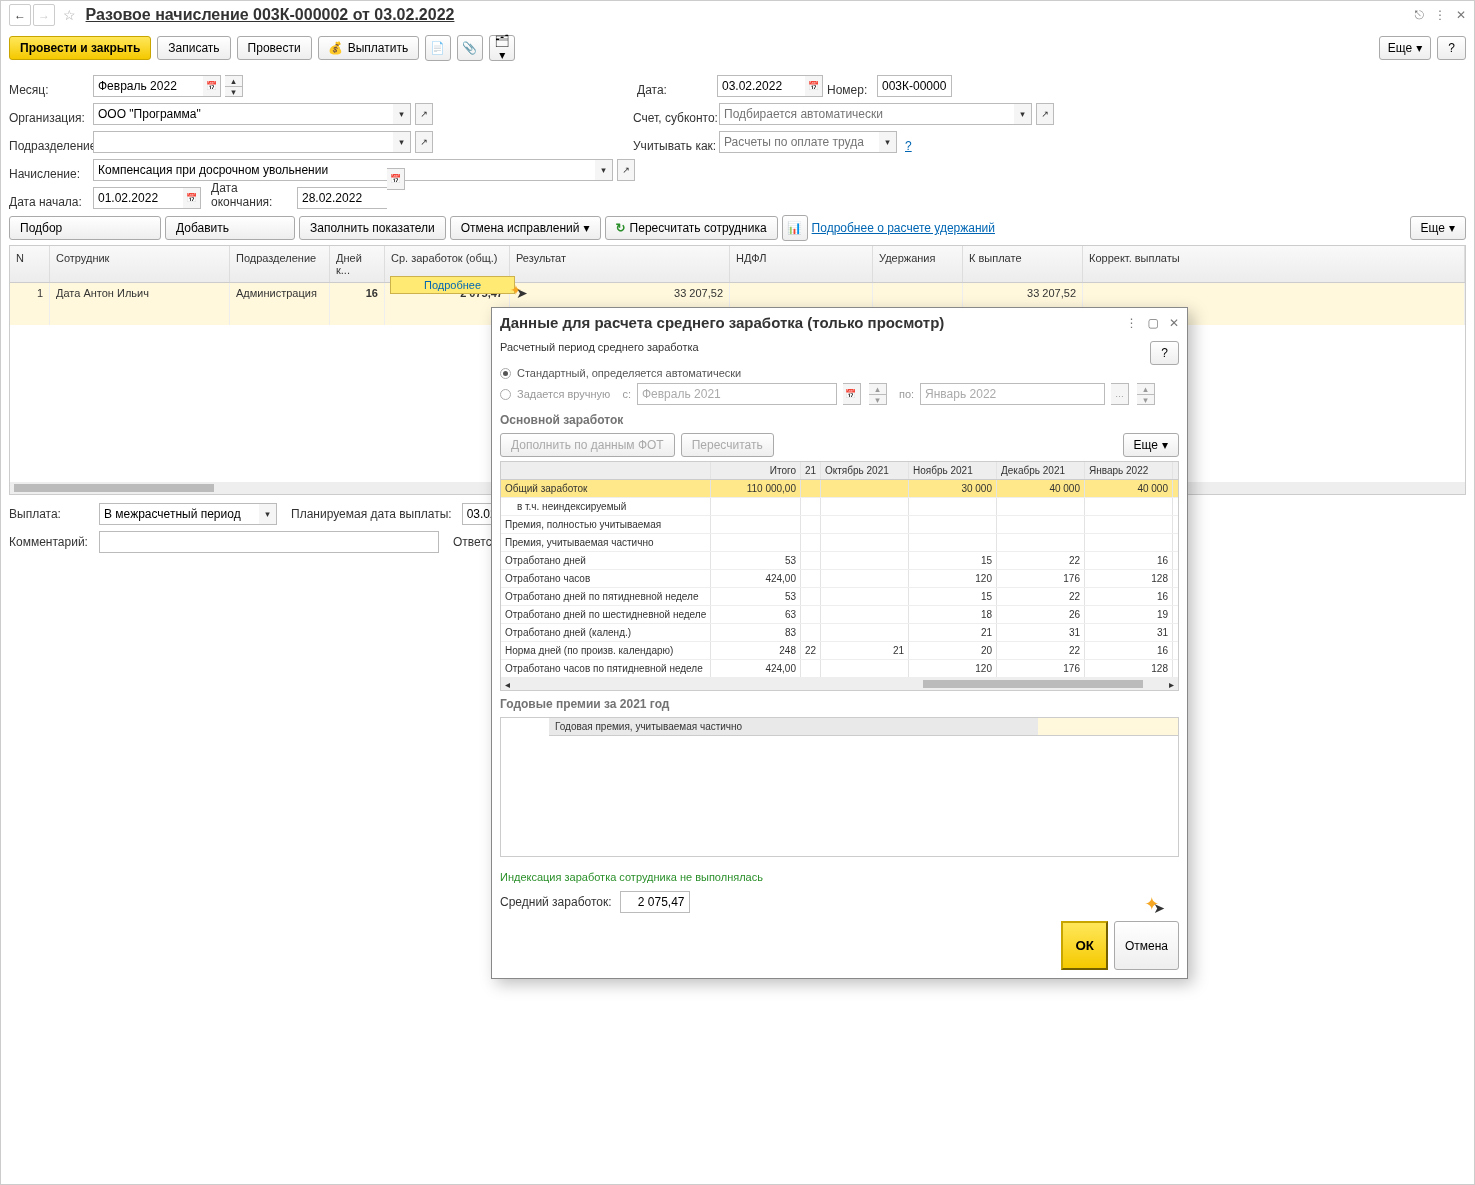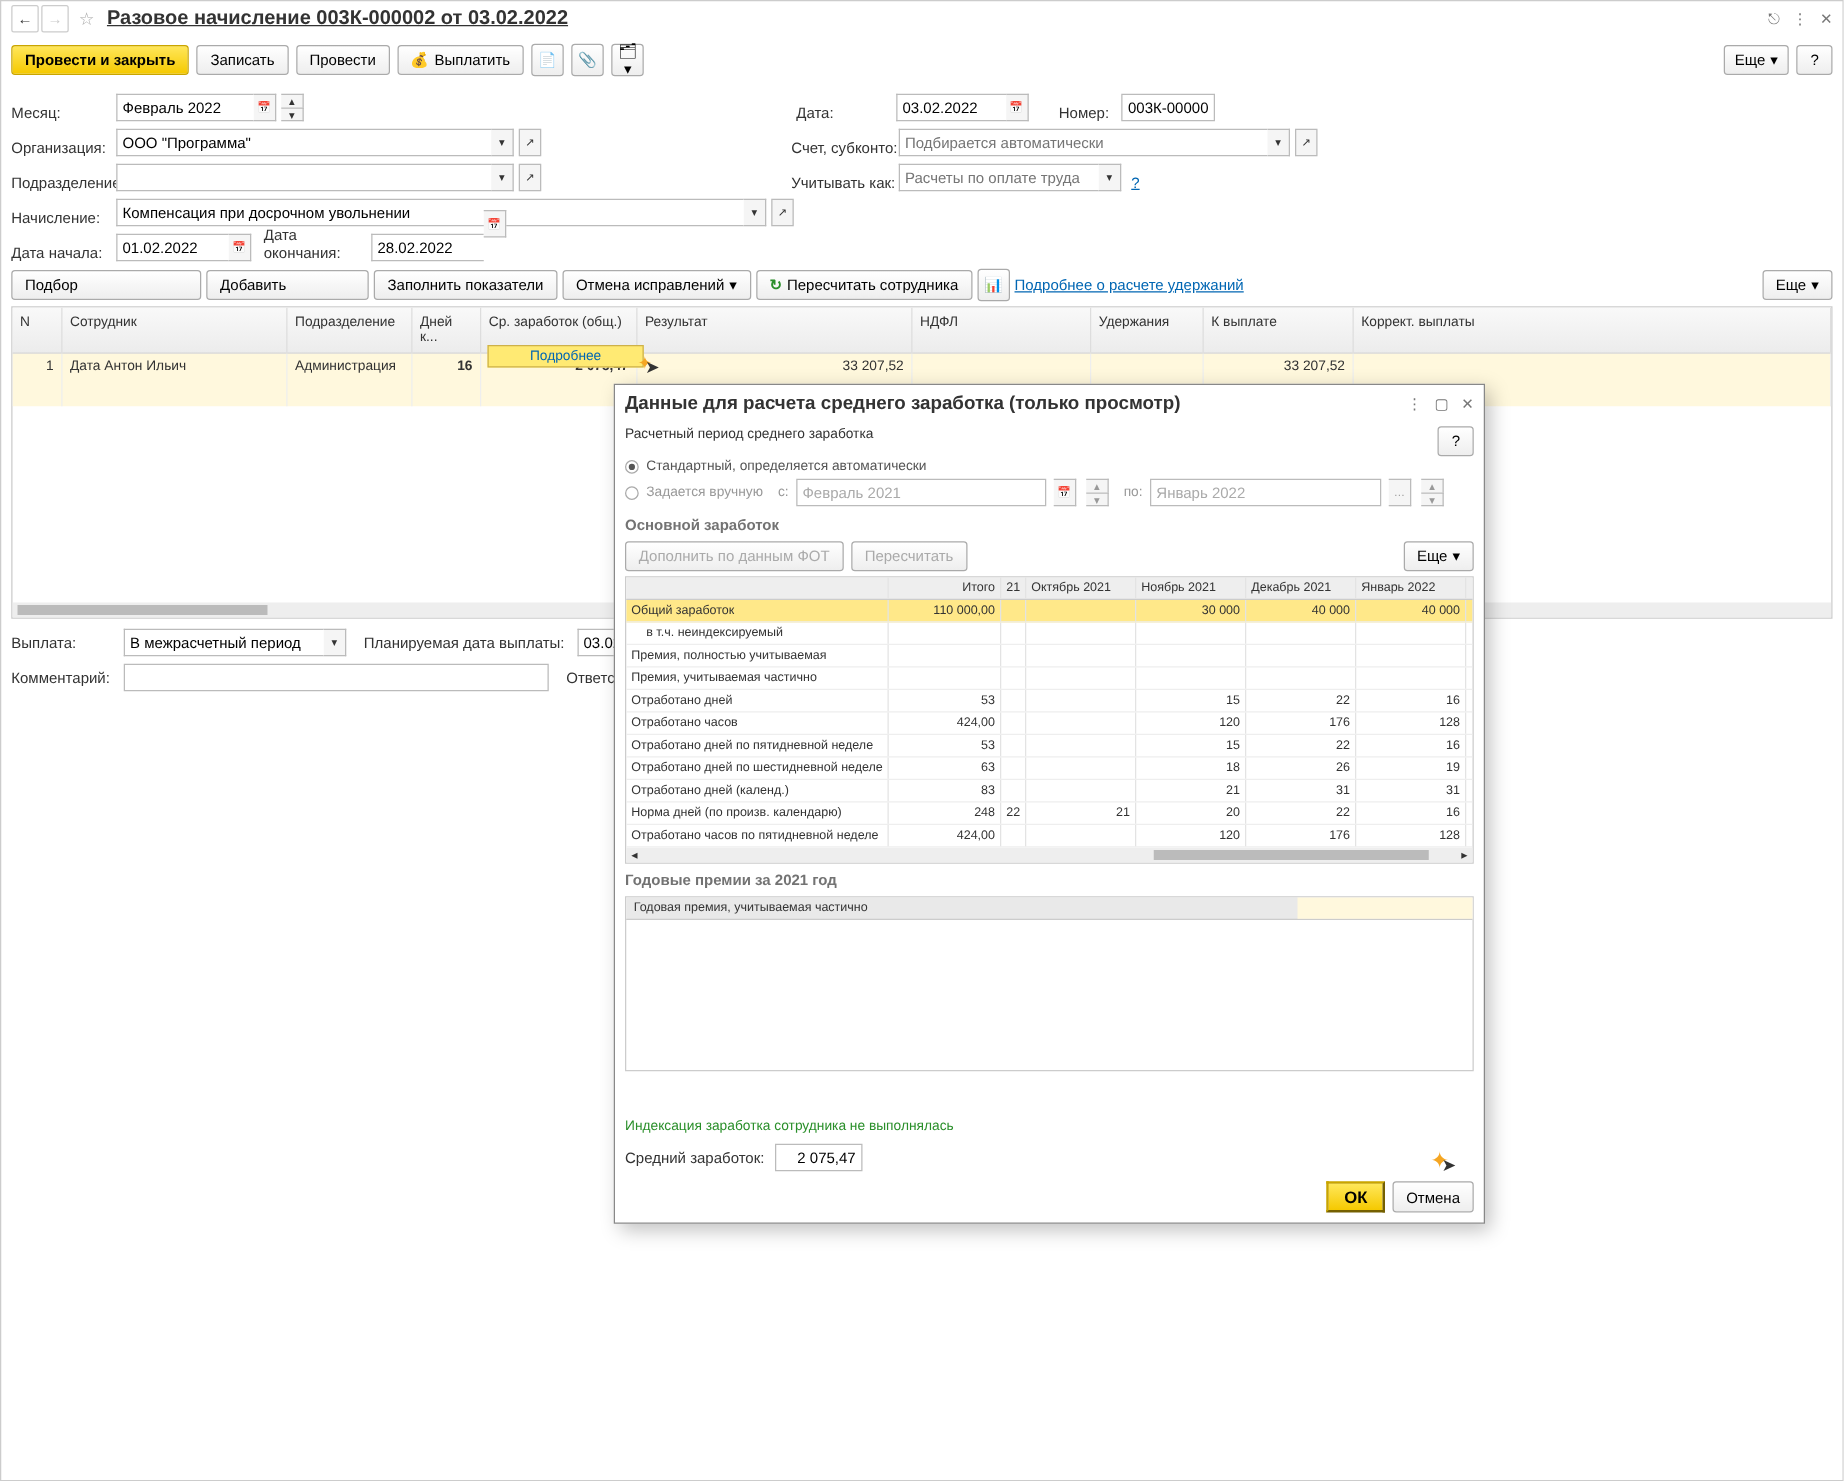--- a/index.html
+++ b/index.html
@@ -12,21 +12,21 @@
 .titlebar { display: flex; align-items: center; padding: 4px 8px; height: 28px; }
 .navbtn { width: 22px; height: 22px; border: 1px solid #ccc; background: #fff; display: inline-flex; align-items: center; justify-content: center; margin-right: 2px; cursor: pointer; border-radius: 2px; }
 .star-icon { margin: 0 6px; color: #aaa; font-size: 14px; }
 .title { font-size: 16px; font-weight: bold; flex: 1; margin-left: 4px; text-decoration: underline; }
 .titlebar-right { display: flex; gap: 10px; align-items: center; color: #777; }
 
 
 .toolbar { display: flex; align-items: center; gap: 6px; padding: 6px 8px; }
 .btn { border: 1px solid #aaa; background: linear-gradient(#fff,#eee); padding: 4px 10px; border-radius: 3px; cursor: pointer; font-size: 12px; display: inline-flex; align-items: center; gap: 4px; }
 .btn-primary { background: linear-gradient(#ffe75a,#f5c900); border-color: #c9a500; font-weight: bold; }
-.btn-ok { background: linear-gradient(#ffe75a,#f5c900); border-color: #c9a500; font-weight: bold; padding: 3px 12px;}
+.btn-ok { background: linear-gradient(#ffe75a,#f5c900); border-color: #c9a500; font-weight: bold; padding: 15px 12px;}
 .btn-more { padding: 4px 8px; }
 .icon-btn { width: 26px; height: 26px; display: inline-flex; align-items: center; justify-content: center; }
 .green-arrow { color: #2a8f2a; font-weight: bold; }
 
 
 .form-rows { padding: 2px 8px; }
 .form-row { display: flex; align-items: flex-end; height: 28px; }
 .label { width: 84px; }
 .input { border: 1px solid #bbb; background: #fff; padding: 2px 4px; height: 22px; font-size: 12px; }
 .combo { display: flex; align-items: center; }
@@ -67,21 +67,21 @@
 .dlg-thead, .dlg-trow { display: grid; grid-template-columns: 210px 90px 20px 88px 88px 88px 88px; }
 .dlg-thead { background: #eee; border-bottom: 1px solid #ccc;}
 .dlg-th, .dlg-td { padding: 3px 4px; border-right: 1px solid #e3e3e3; white-space: nowrap; overflow:hidden;}
 .dlg-td.num, .dlg-th.num { text-align: right;}
 .dlg-trow { border-bottom: 1px solid #eee;}
 .dlg-trow.hl { background: #fff8dd; }
 .dlg-trow.sel { background: #ffe889;}
 .dlg-scroll { max-height: 225px; overflow-y: auto; position: relative;}
 .hscroll-bar { height: 12px; background: #eee; display:flex; align-items:center; padding:0 4px; gap:4px; }
 .hscroll-thumb { height:8px; background:#bbb; }
-.dlg-bonus-table { border:1px solid #ccc; height: 140px; }
+.dlg-bonus-table { border:1px solid #ccc; height: 140px; padding-left: 48px; }
 .dlg-footer { padding: 8px; display:flex; flex-direction:column; gap:8px;}
 .dlg-footer-btns { display: flex; justify-content: flex-end; gap: 6px; }
 .spacer { flex: 1; }
 .flex-row-center { display:flex; align-items:center;}
 </style>
 </head>
 <body>
 
 <div class="window">
 
@@ -123,21 +123,21 @@
       <div style="display:flex;flex-direction:column;margin-left:4px">
         <div class="combo-btn" style="height:11px;border-bottom:none">▴</div>
         <div class="combo-btn" style="height:11px">▾</div>
       </div>
       <div style="width:394px"></div>
       <div style="width:80px">Дата:</div>
       <div class="combo">
         <input class="input" style="width: 88px;" value="03.02.2022">
         <div class="combo-btn">📅</div>
       </div>
-      <div style="width:50px;margin-left:24px">Номер:</div>
+      <div style="width:50px;margin-left:4px">Номер:</div>
       <input class="input" style="width: 75px;" value="003К-000002">
     </div>
 
     <div class="form-row">
       <div class="label">Организация:</div>
       <div class="combo">
         <input class="input" style="width: 300px;" value="ООО &quot;Программа&quot;">
         <div class="combo-btn">▾</div>
       </div>
       <div class="square-btn">↗</div>

